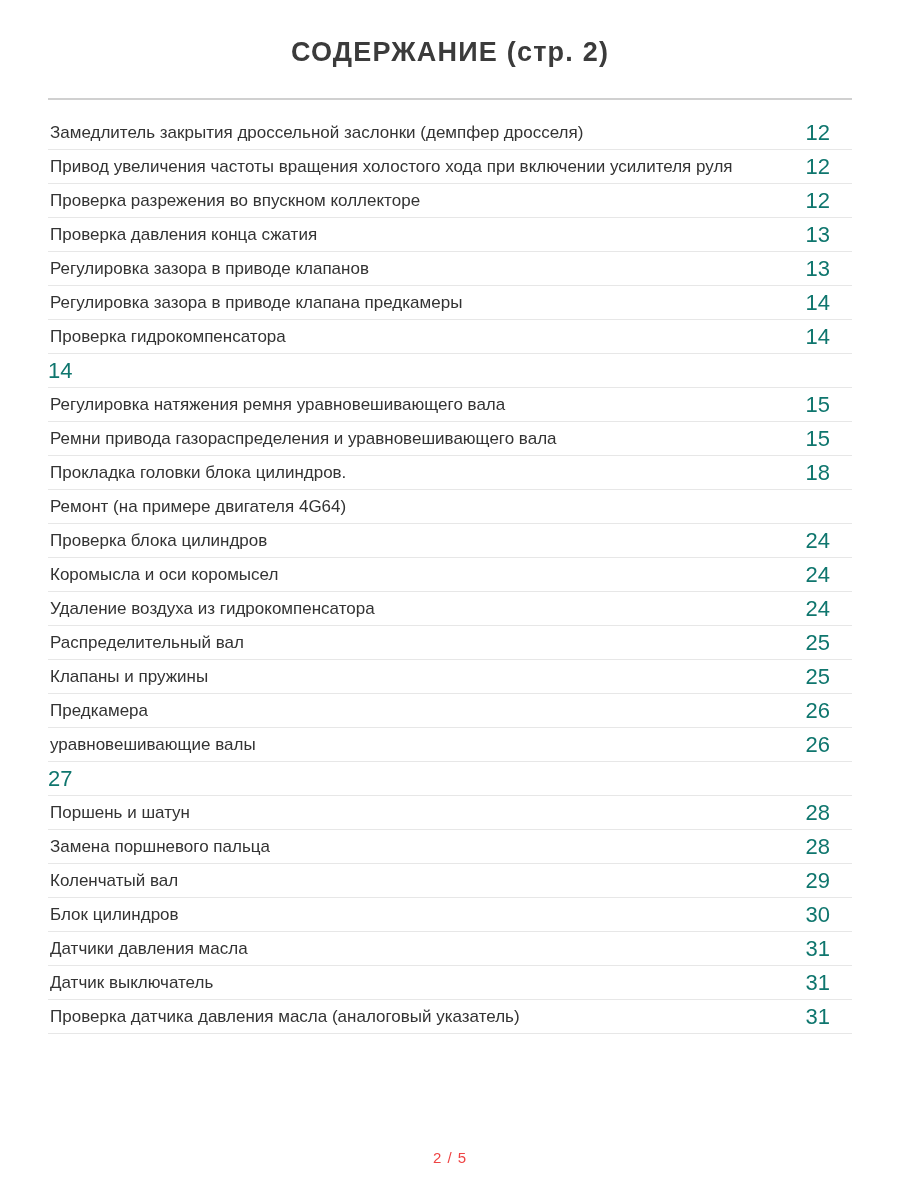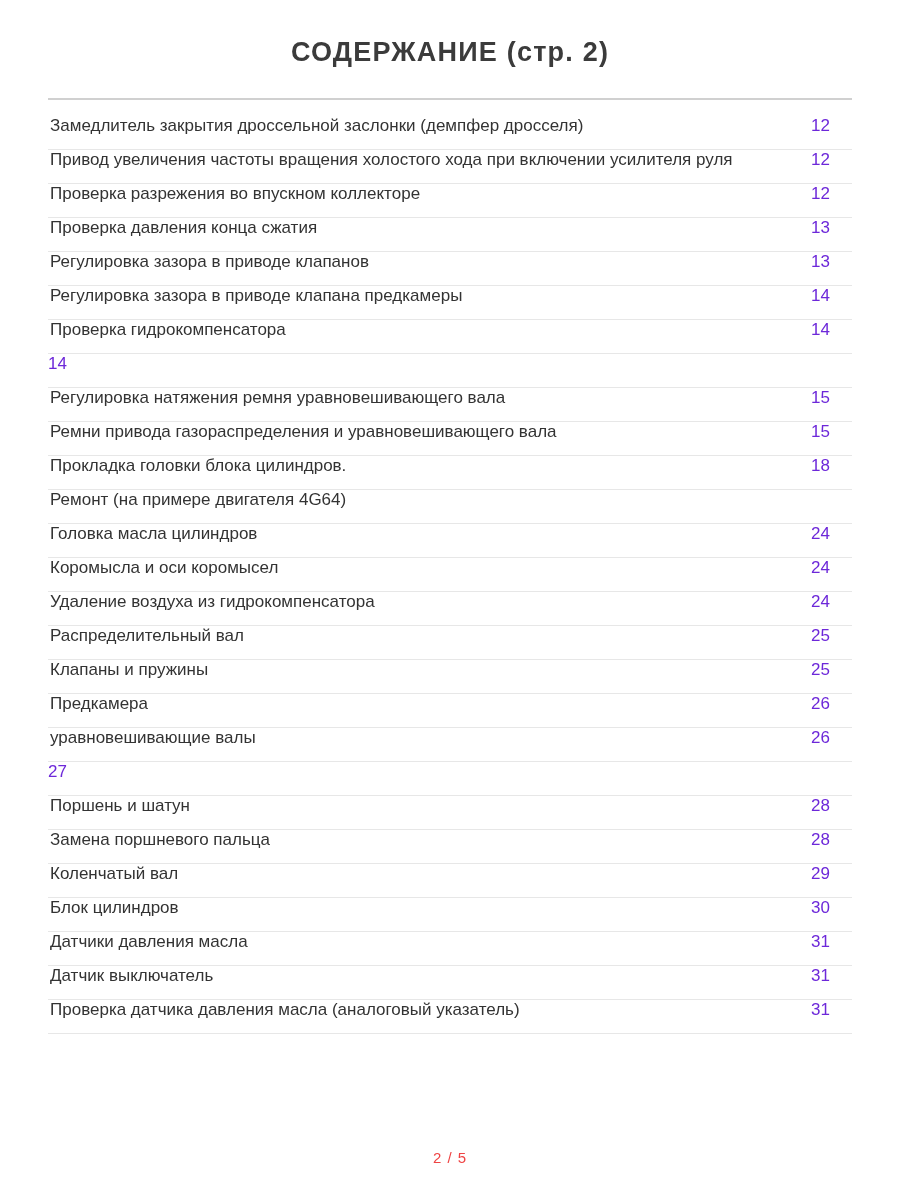--- a/index.html
+++ b/index.html
@@ -29,32 +29,33 @@
     border: none;
     border-top: 2px solid #d0d0d0;
     margin: 30px 48px 0 48px;
   }
   .toc-list {
     margin: 16px 48px 0 48px;
   }
   .toc-row {
     height: 34px;
     display: flex;
+    align-items: center;
     justify-content: space-between;
     border-bottom: 1px solid #e7e7e7;
   }
   .toc-title {
     font-size: 17px;
     color: #333333;
     white-space: nowrap;
     padding-left: 2px;
   }
   .toc-page {
-    font-size: 17px;
-    color: #6d28d9;
+    font-size: 22px;
+    color: #0f766e;
     padding-right: 22px;
     flex-shrink: 0;
     text-align: right;
     min-width: 40px;
   }
   .footer {
     position: absolute;
     left: 0;
     right: 0;
     bottom: 34px;
@@ -114,21 +115,21 @@
       </div>
       <div class="toc-row">
         <span class="toc-title">Прокладка головки блока цилиндров.</span>
         <span class="toc-page">18</span>
       </div>
       <div class="toc-row">
         <span class="toc-title">Ремонт (на примере двигателя 4G64)</span>
         <span class="toc-page"></span>
       </div>
       <div class="toc-row">
-        <span class="toc-title">Головка масла цилиндров</span>
+        <span class="toc-title">Проверка блока цилиндров</span>
         <span class="toc-page">24</span>
       </div>
       <div class="toc-row">
         <span class="toc-title">Коромысла и оси коромысел</span>
         <span class="toc-page">24</span>
       </div>
       <div class="toc-row">
         <span class="toc-title">Удаление воздуха из гидрокомпенсатора</span>
         <span class="toc-page">24</span>
       </div>

